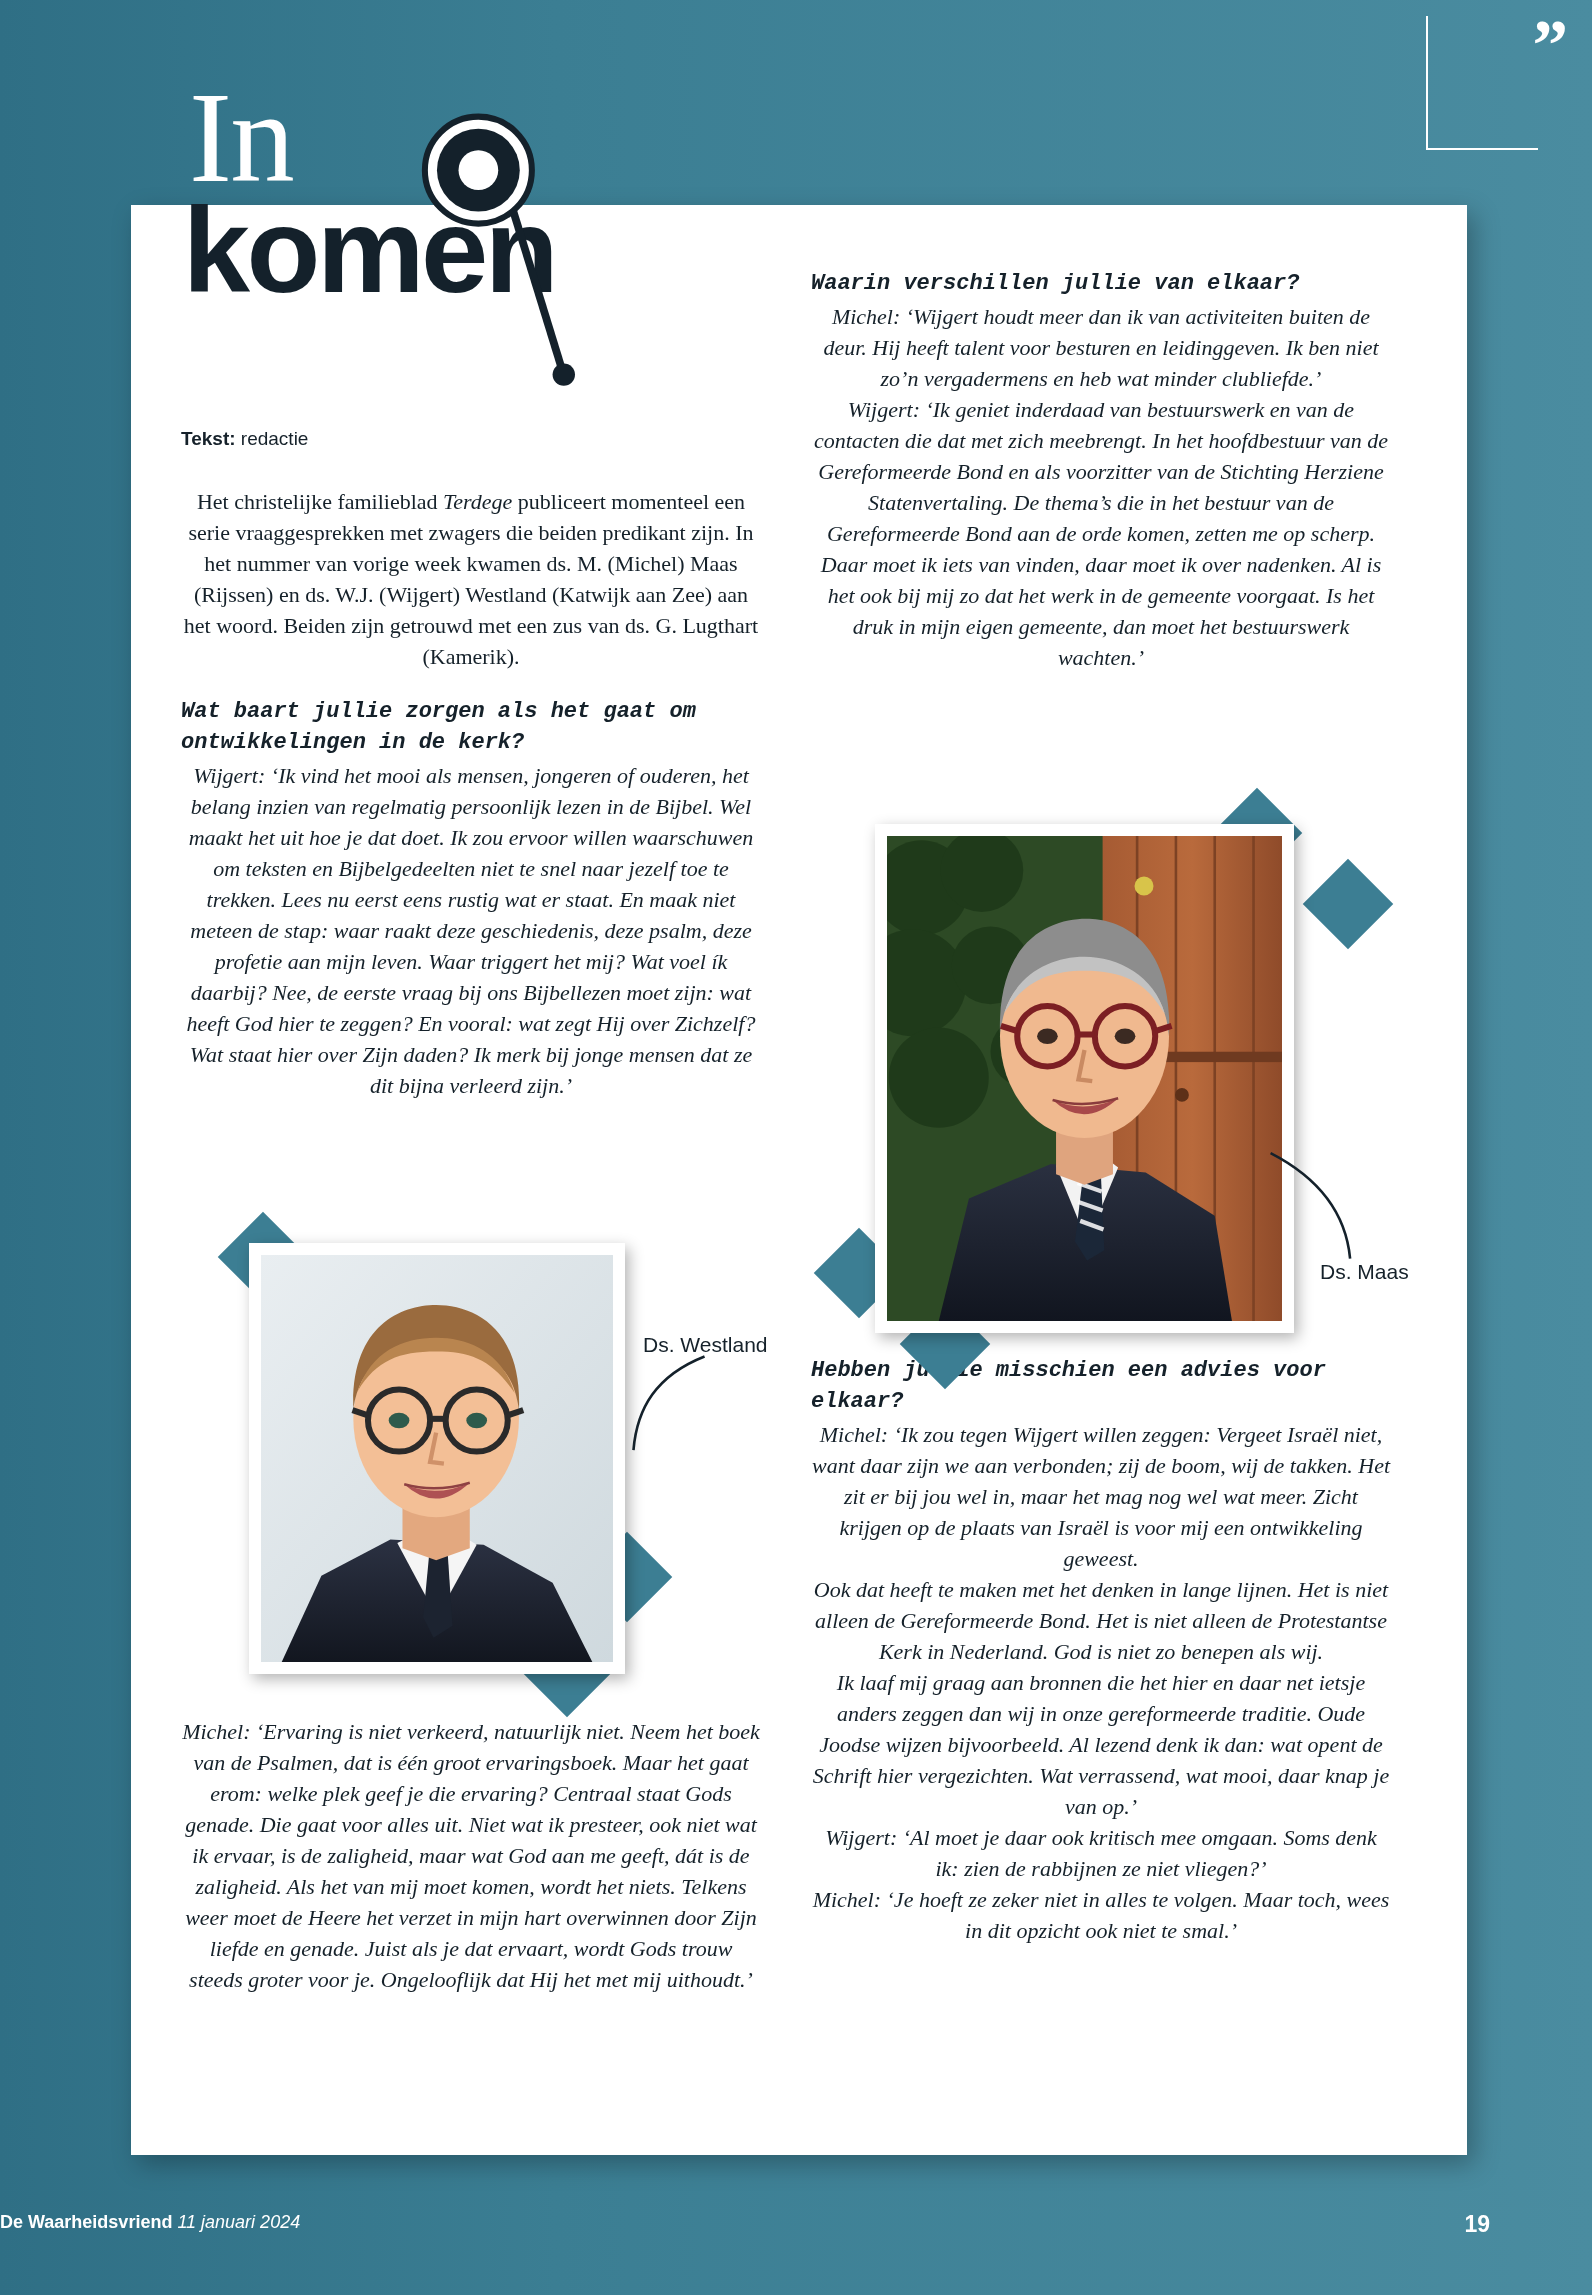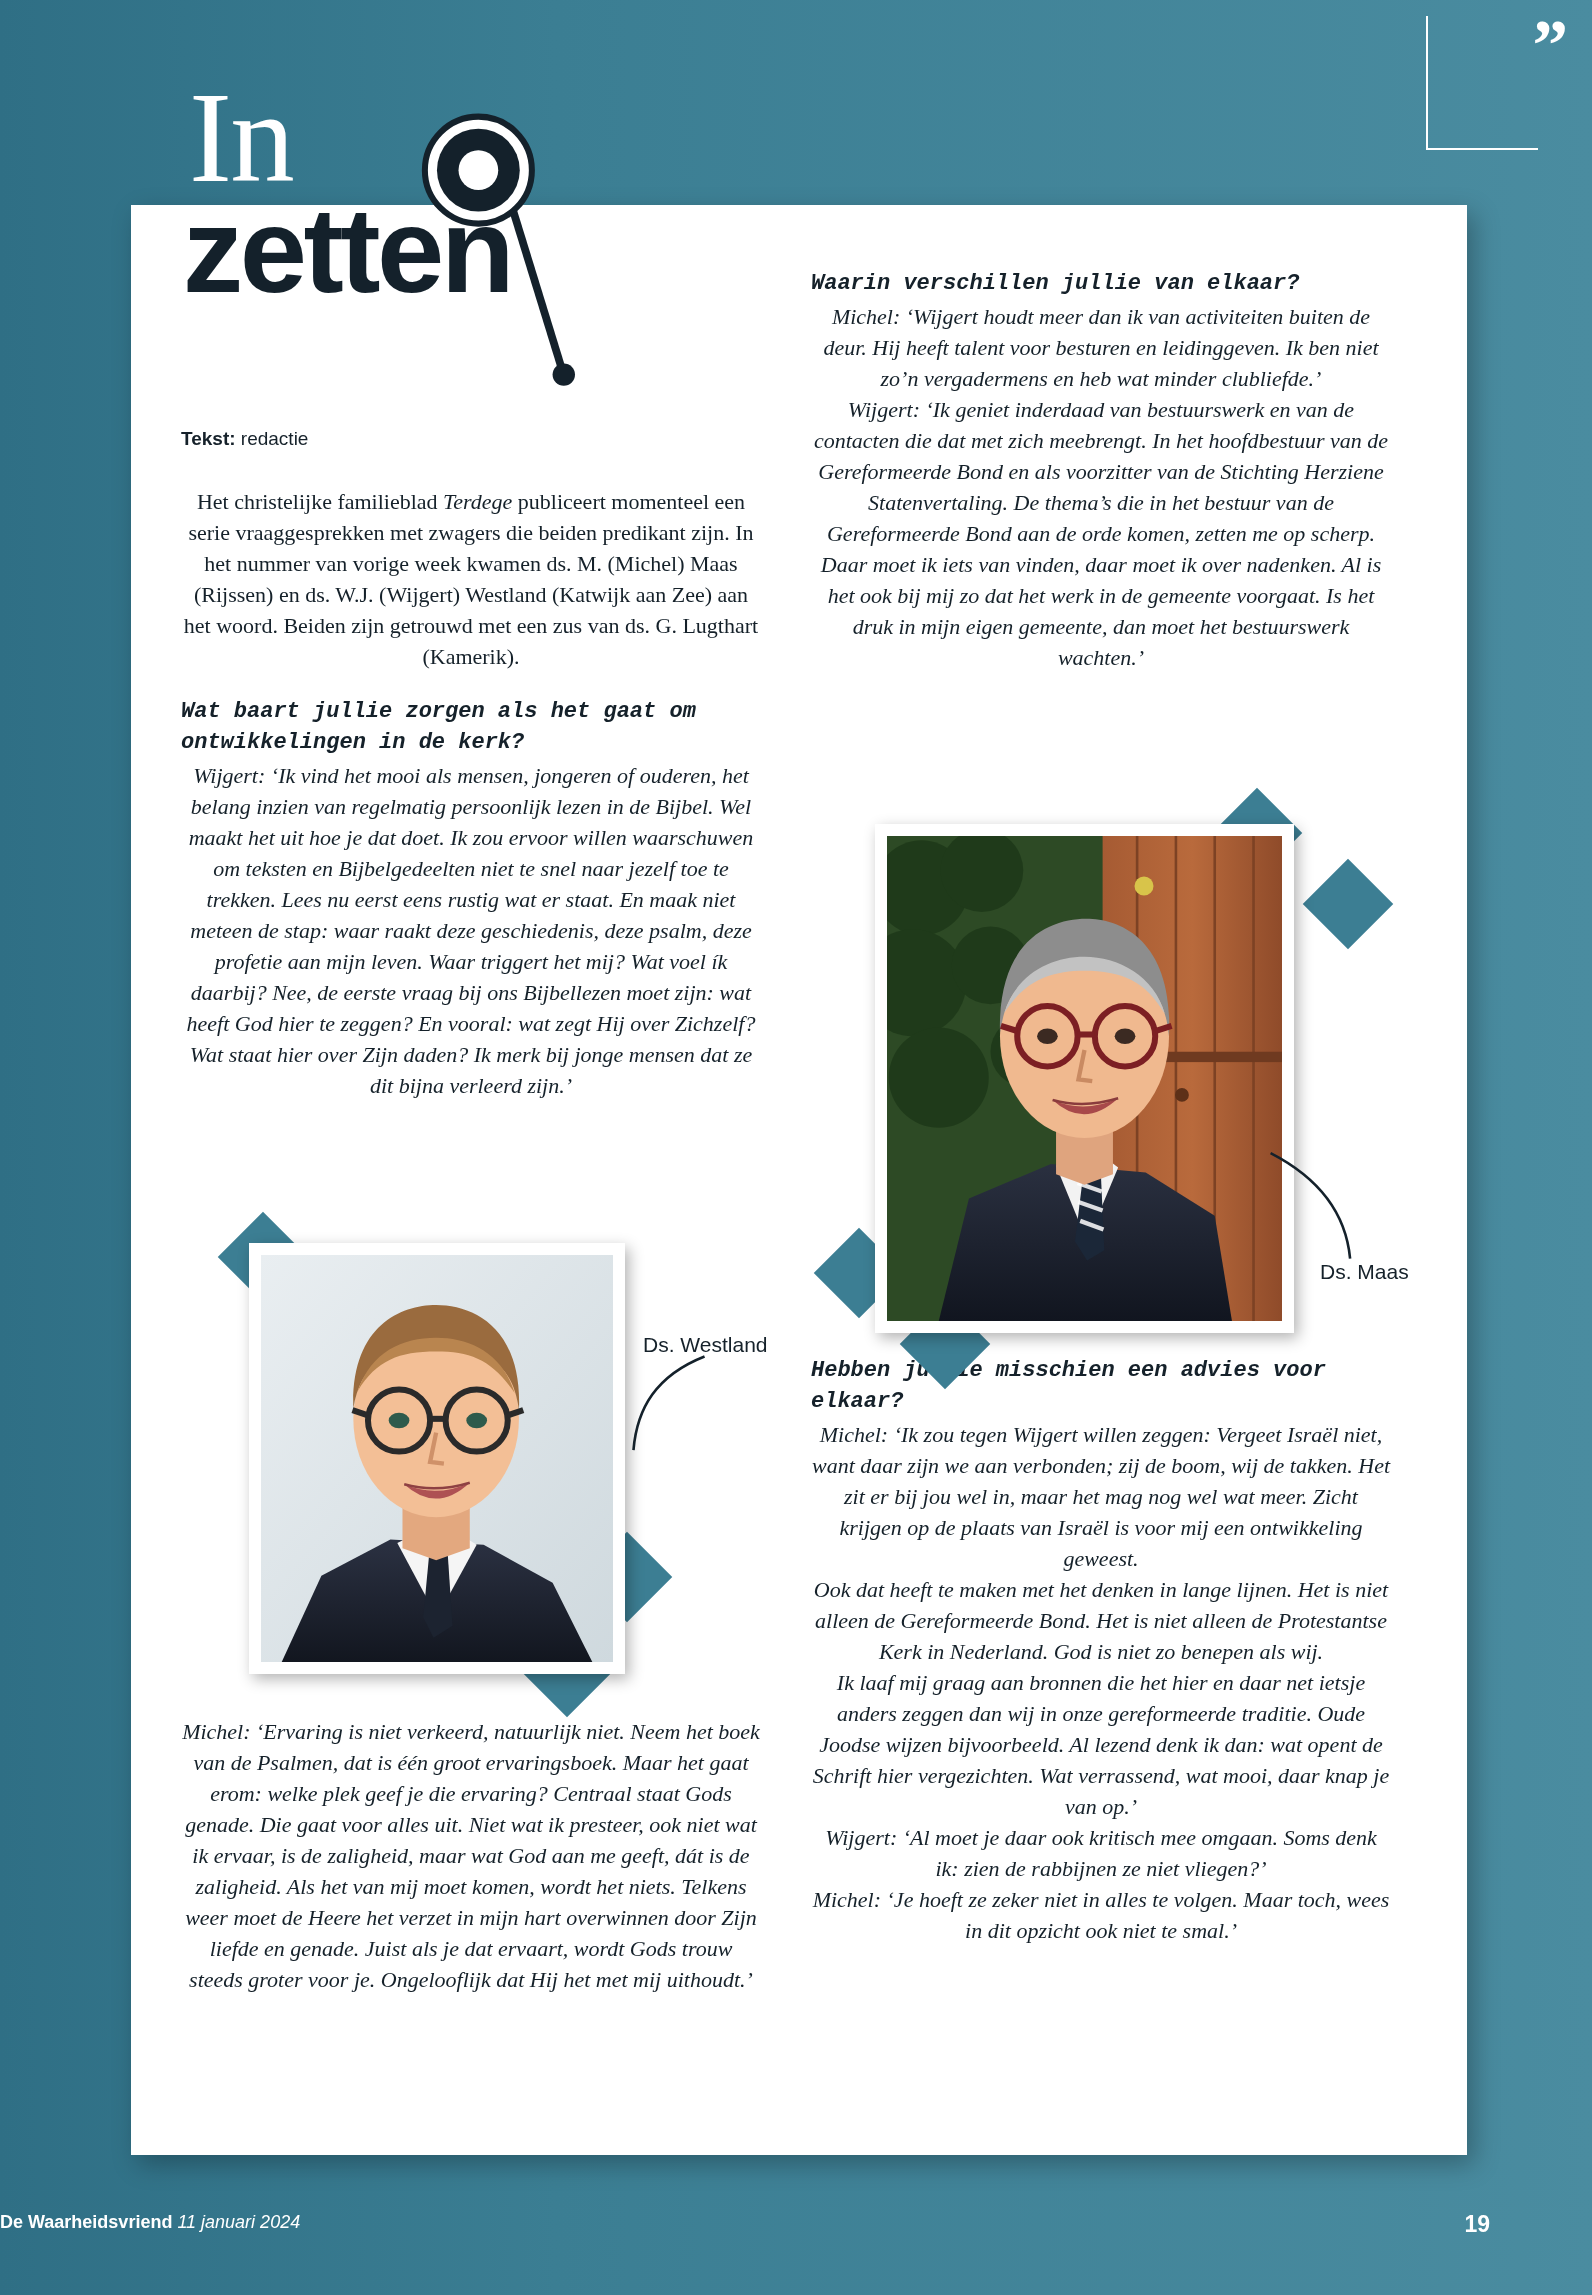--- a/index.html
+++ b/index.html
@@ -180,21 +180,21 @@
 
 <div class="page">
 
   <div class="quote-box"></div>
   <div class="quote-mark">”</div>
 
   <div class="sheet"></div>
 
   <div class="masthead">
     <div class="mast-in">In</div>
-    <div class="mast-zicht">zetten</div>
+    <div class="mast-zicht">komen</div>
     <svg class="magnifier" viewBox="0 0 220 350">
       <circle cx="100" cy="72" r="62" fill="#ffffff" stroke="#14212b" stroke-width="7"></circle>
       <circle cx="100" cy="72" r="48" fill="#14212b"></circle>
       <circle cx="100" cy="72" r="23" fill="#ffffff"></circle>
       <line x1="140" y1="118" x2="196" y2="300" stroke="#14212b" stroke-width="9"></line>
       <circle cx="199" cy="309" r="13" fill="#14212b"></circle>
     </svg>
   </div>
 
   <div class="col col-left">

